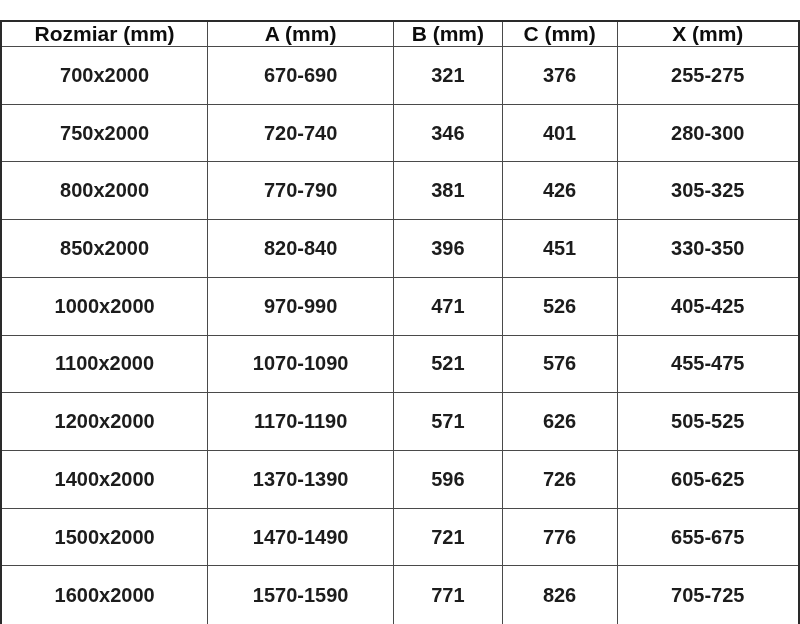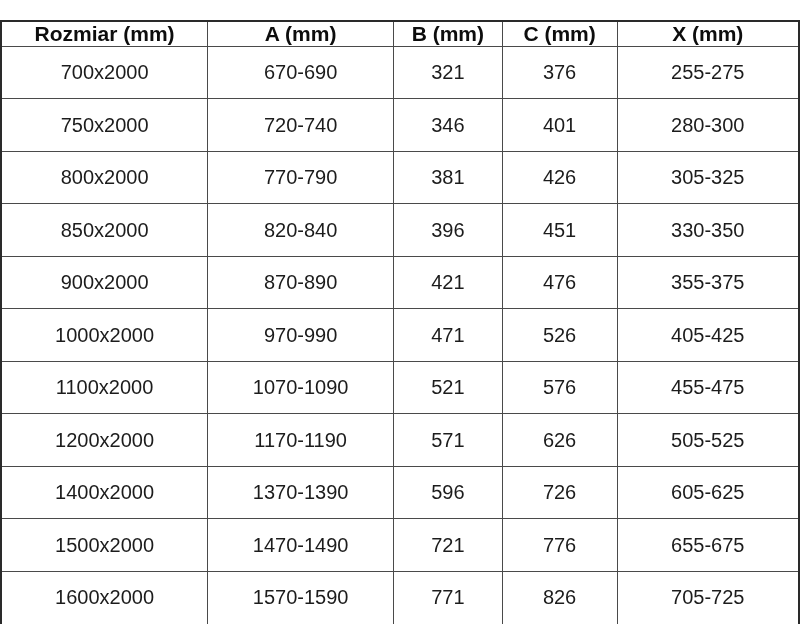--- a/index.html
+++ b/index.html
@@ -32,21 +32,21 @@
     overflow: hidden;
     white-space: nowrap;
   }
   th {
     font-size: 21px;
     font-weight: bold;
     color: #0d0d0d;
   }
   td {
     font-size: 20px;
-    font-weight: normal;
+    font-weight: bold;
     color: #1c1c1c;
   }
   col.c-rozmiar { width: 25.9%; }
   col.c-a       { width: 23.3%; }
   col.c-b       { width: 13.6%; }
   col.c-c       { width: 14.4%; }
   col.c-x       { width: 22.8%; }
 </style>
 </head>
 <body>
@@ -92,27 +92,20 @@
     <td>305-325</td>
   </tr>
         <tr>
     <td>850x2000</td>
     <td>820-840</td>
     <td>396</td>
     <td>451</td>
     <td>330-350</td>
   </tr>
         <tr>
-    <td>900x2000</td>
-    <td>870-890</td>
-    <td>421</td>
-    <td>476</td>
-    <td>355-375</td>
-  </tr>
-        <tr>
     <td>1000x2000</td>
     <td>970-990</td>
     <td>471</td>
     <td>526</td>
     <td>405-425</td>
   </tr>
         <tr>
     <td>1100x2000</td>
     <td>1070-1090</td>
     <td>521</td>

